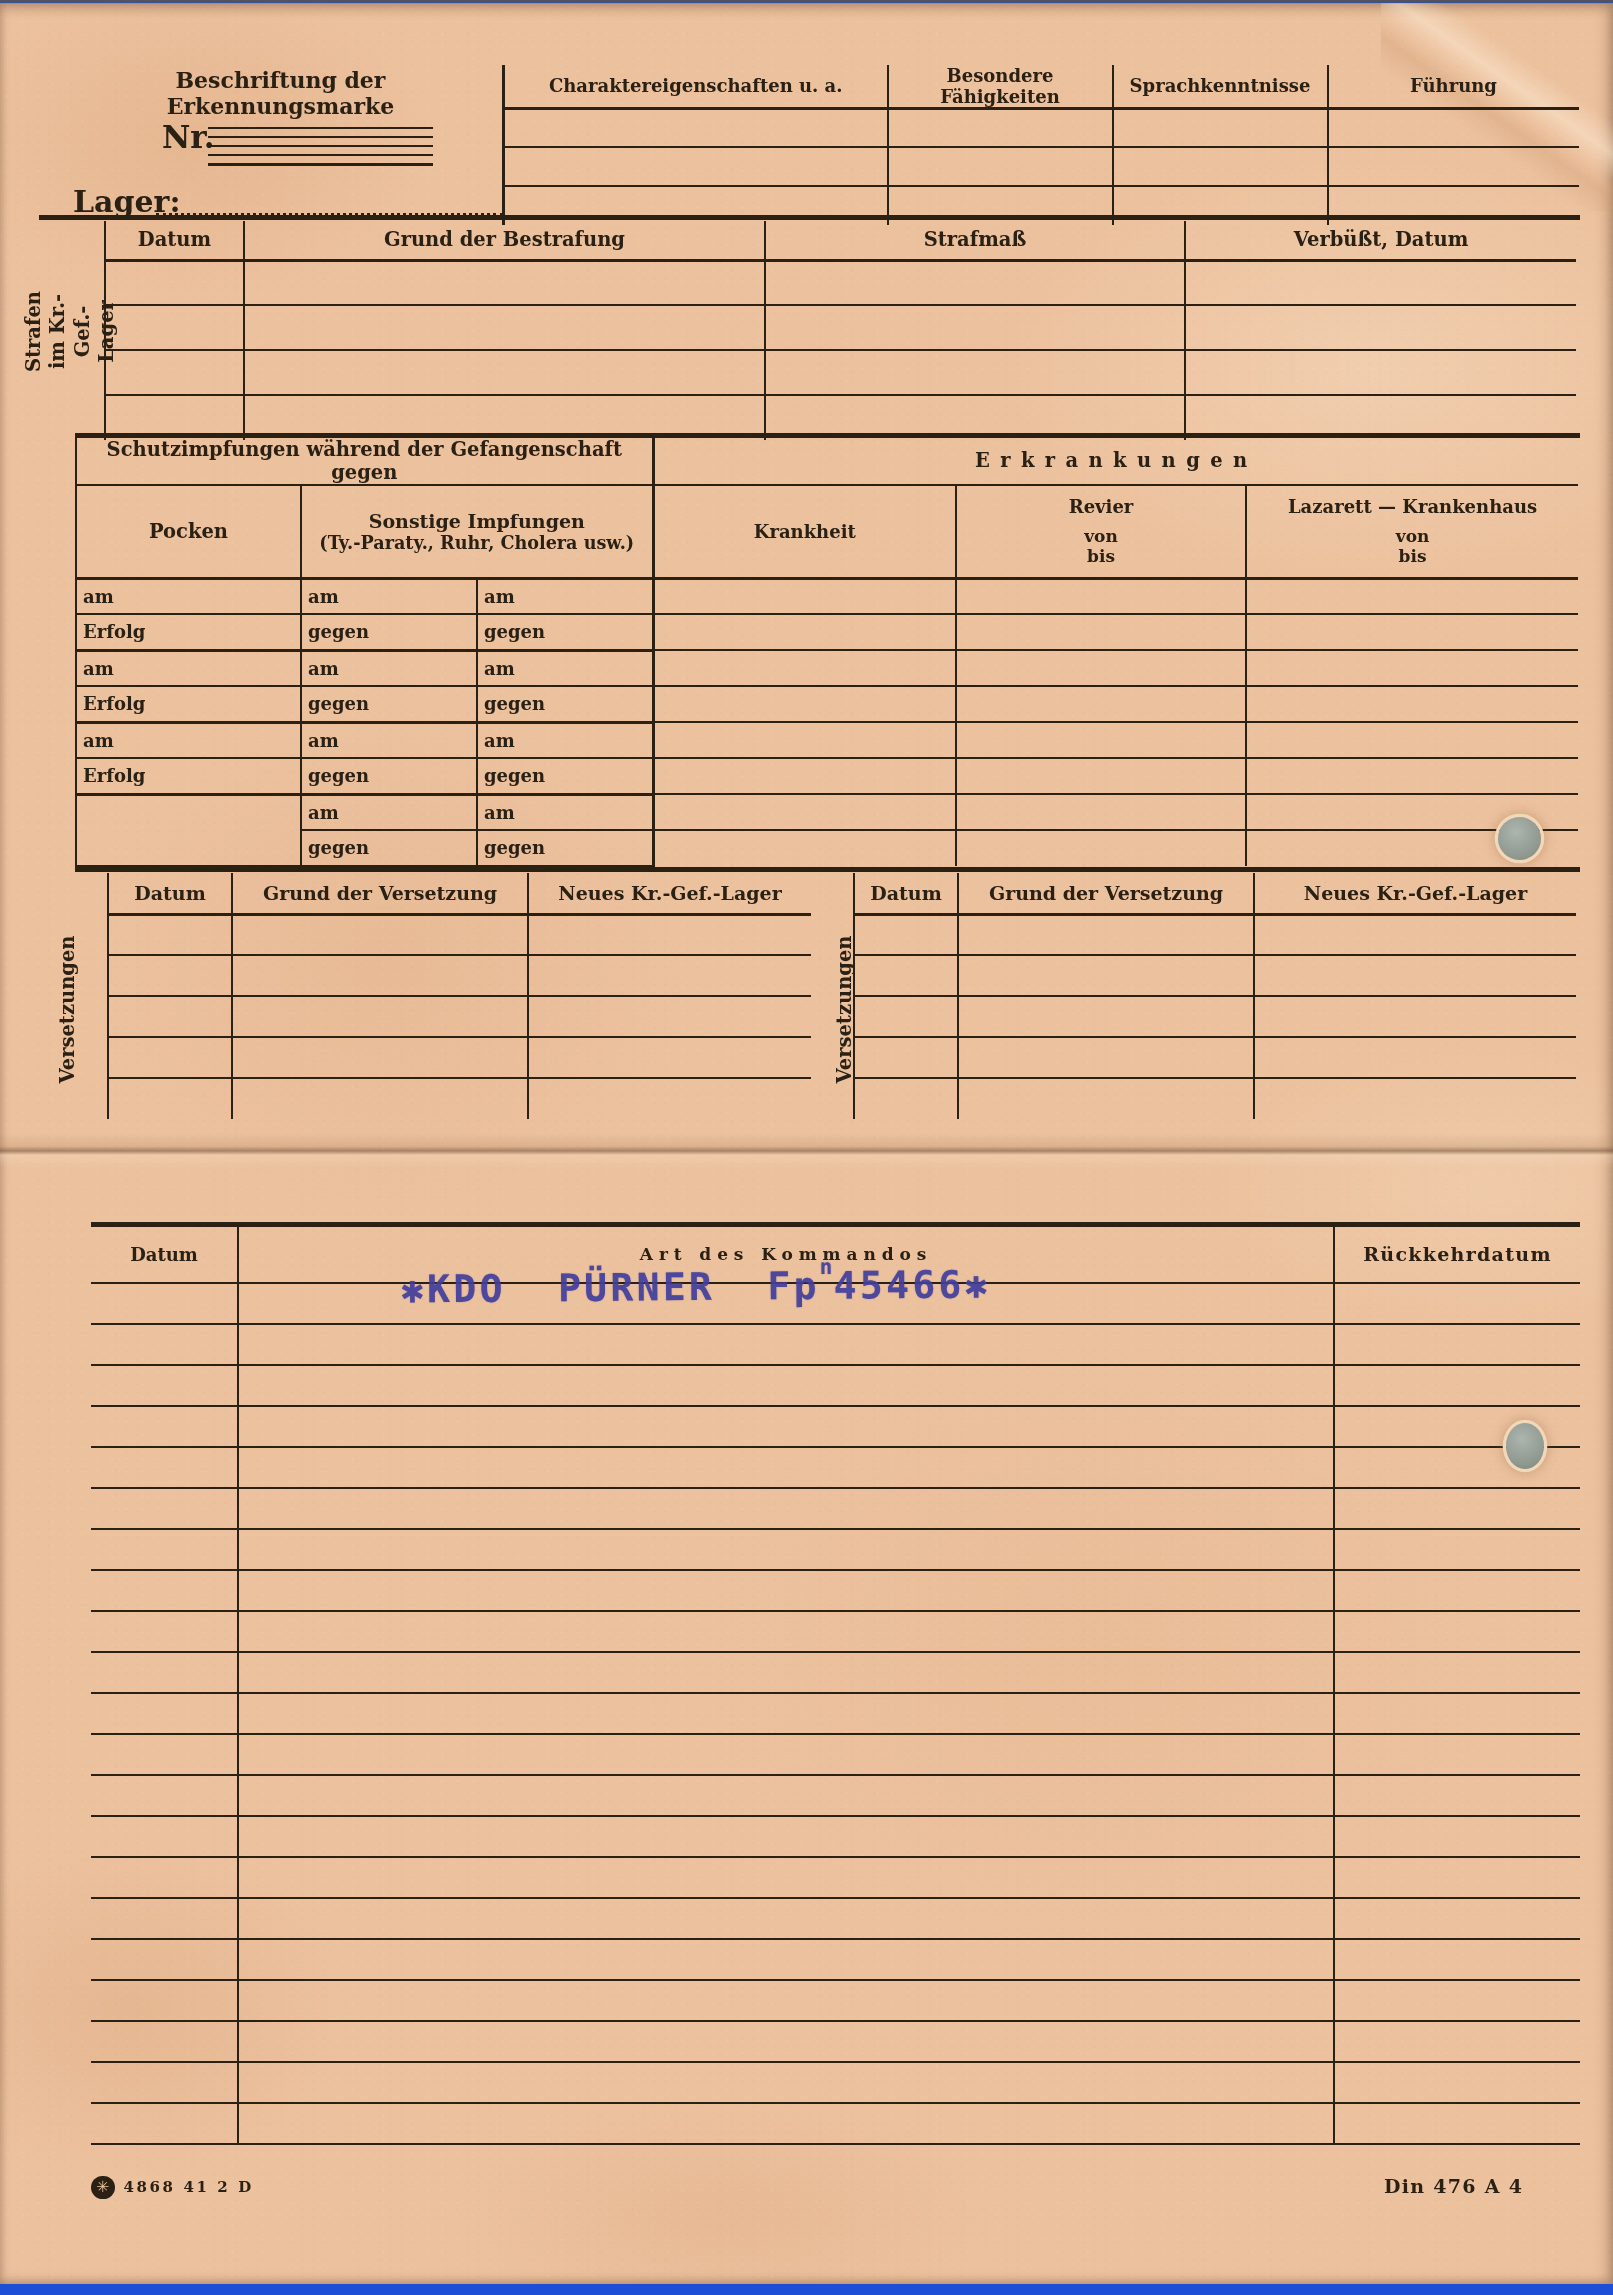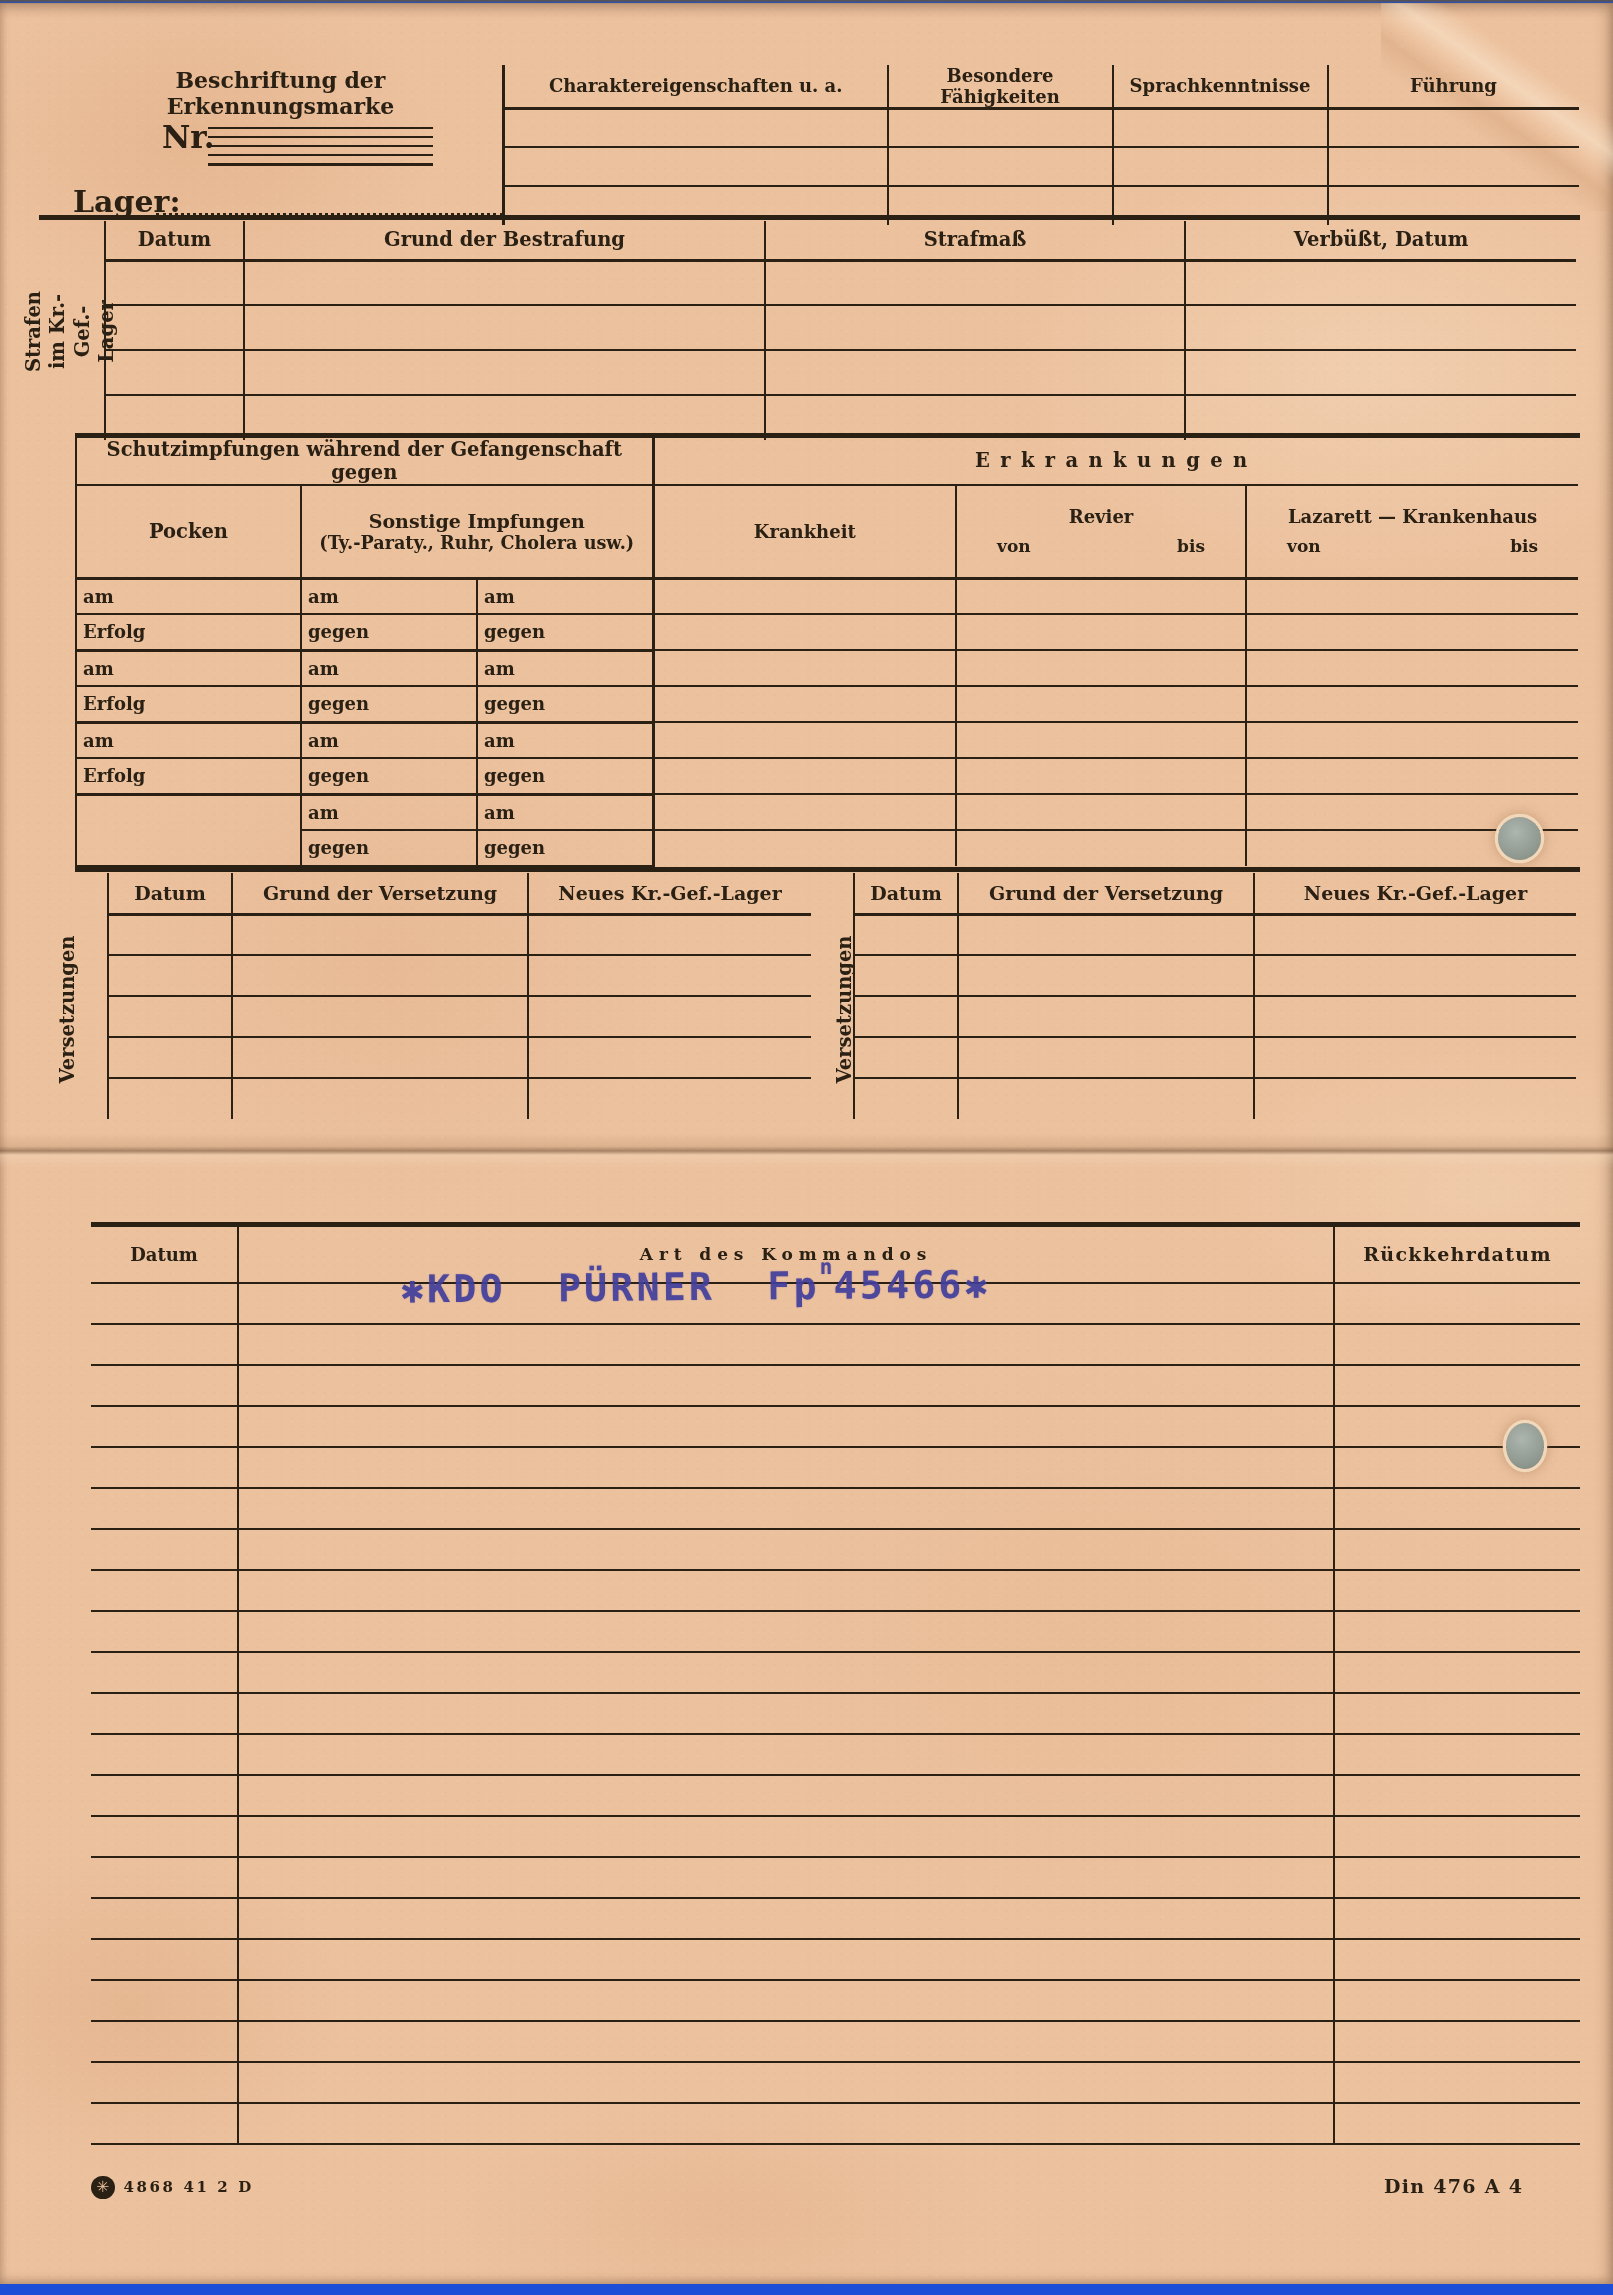--- a/index.html
+++ b/index.html
@@ -76,21 +76,21 @@
   .t-imp thead th{border-bottom:3.9px solid var(--ink);margin-left:20px;}
   .t-imp .ga{font-size:19.5px;height:46px;border-right:3.9px solid var(--ink);border-bottom:2.6px solid var(--ink);}
   .t-imp .gb{font-size:19.5px;height:46px;letter-spacing:10.4px;border-bottom:2.6px solid var(--ink);}
   .t-imp .h-pocken{font-size:19.5px;border-right:2px solid var(--ink);height:91px;}
   .t-imp .h-sonstige{border-right:3.9px solid var(--ink);height:91px;}
   .t-imp .h-sonstige .l1{font-size:19px;}
   .t-imp .h-sonstige .l2{font-size:17.6px;}
   .t-imp .h-krank{font-size:18px;border-right:2px solid var(--ink);}
   .t-imp .h-revier{border-right:2px solid var(--ink);}
   .t-imp .colhead-title{font-size:18px;margin-bottom:9px;}
-  .t-imp .vonbis{display:flex;justify-content:space-between;padding:0 40px;font-size:17px;}
+  .t-imp .vonbis{display:flex;justify-content:space-between;padding:0 40px;font-size:17px;flex-direction:column;}
   .t-imp tbody tr{height:36px;}
   .t-imp tbody td{border-bottom:2px solid var(--ink);border-right:2px solid var(--ink);
       font-size:18px;font-weight:bold;text-align:left;vertical-align:middle;padding-left:6px;}
   .t-imp tbody td.c2{border-right:3.9px solid var(--ink);}
   .t-imp tbody td.c5{border-right:none;}
   .t-imp tbody tr:nth-child(even) td.c0,
   .t-imp tbody tr:nth-child(even) td.c1,
   .t-imp tbody tr:nth-child(even) td.c2{border-bottom:3.9px solid var(--ink);}
   .t-imp tbody tr:last-child td{border-bottom:none;}
   .t-imp tbody td.merged{border-bottom:none !important;}

